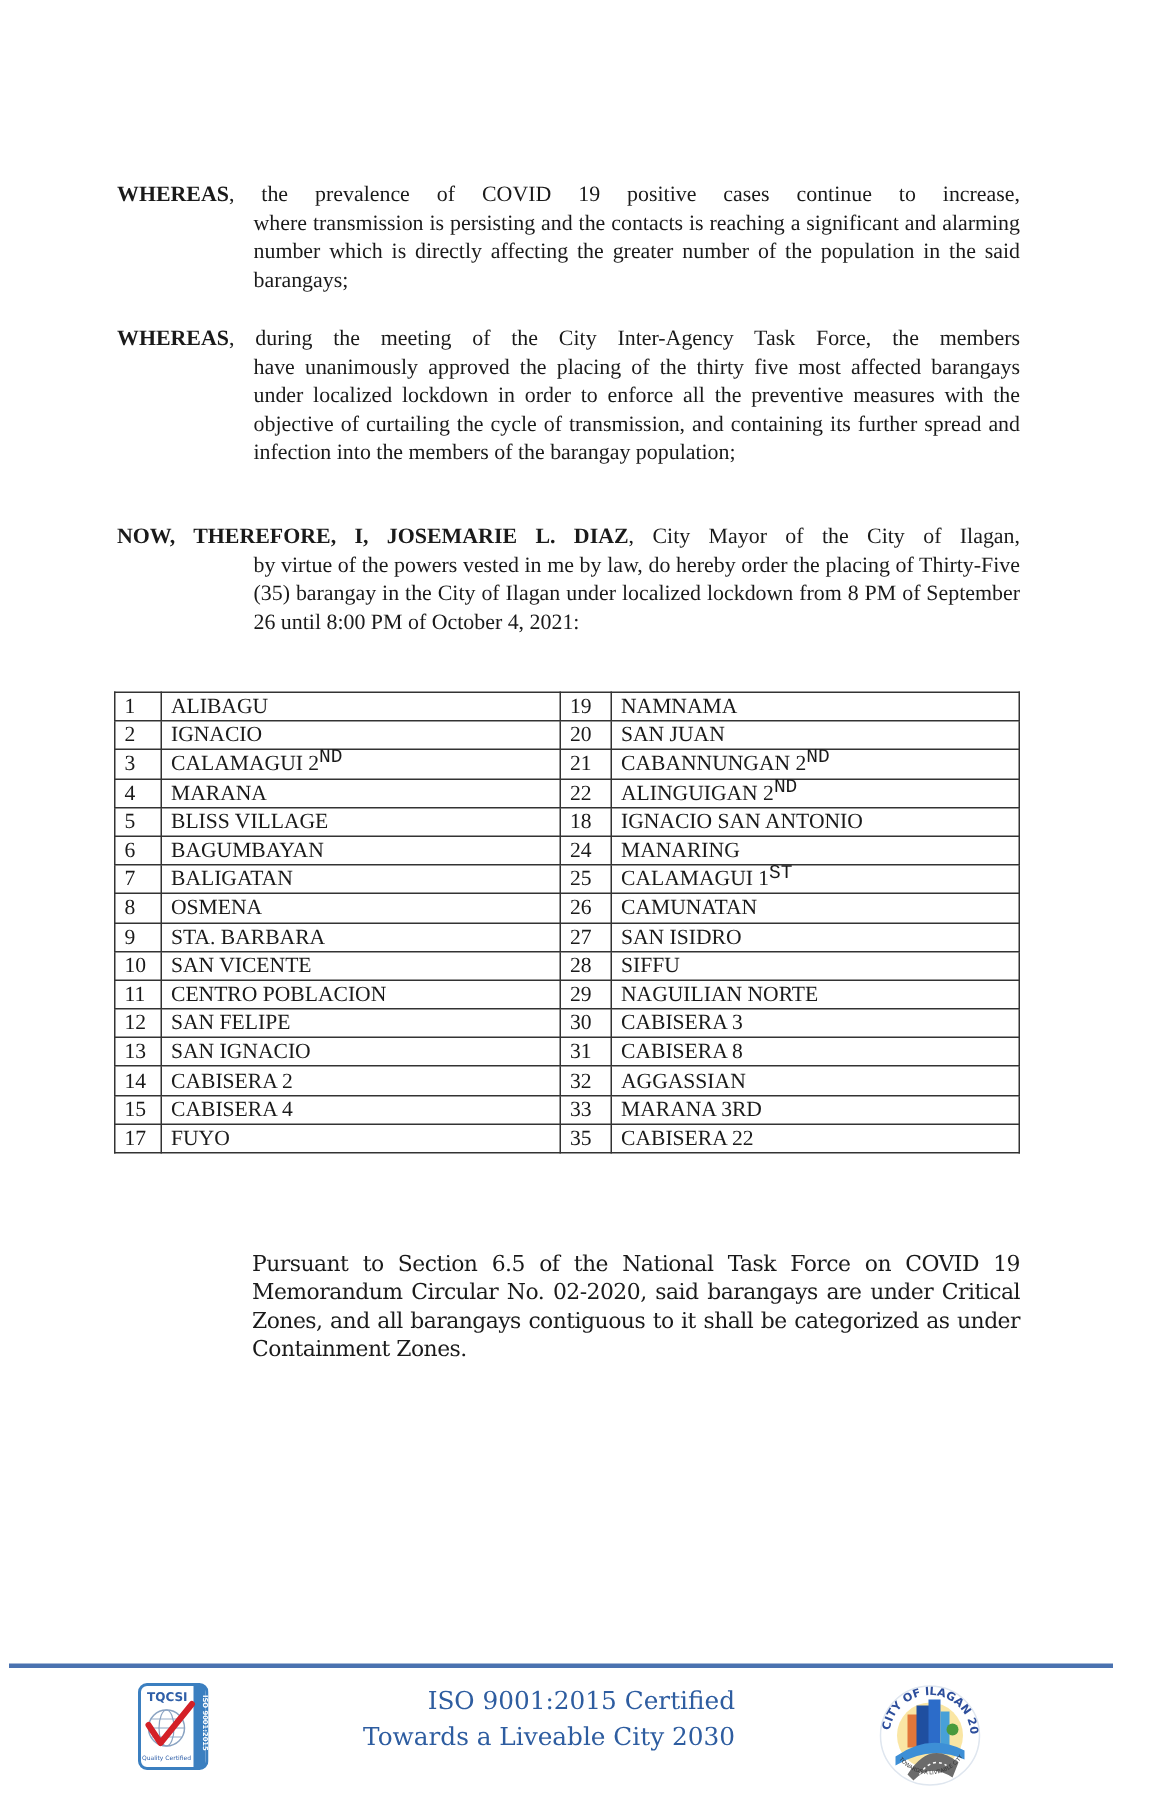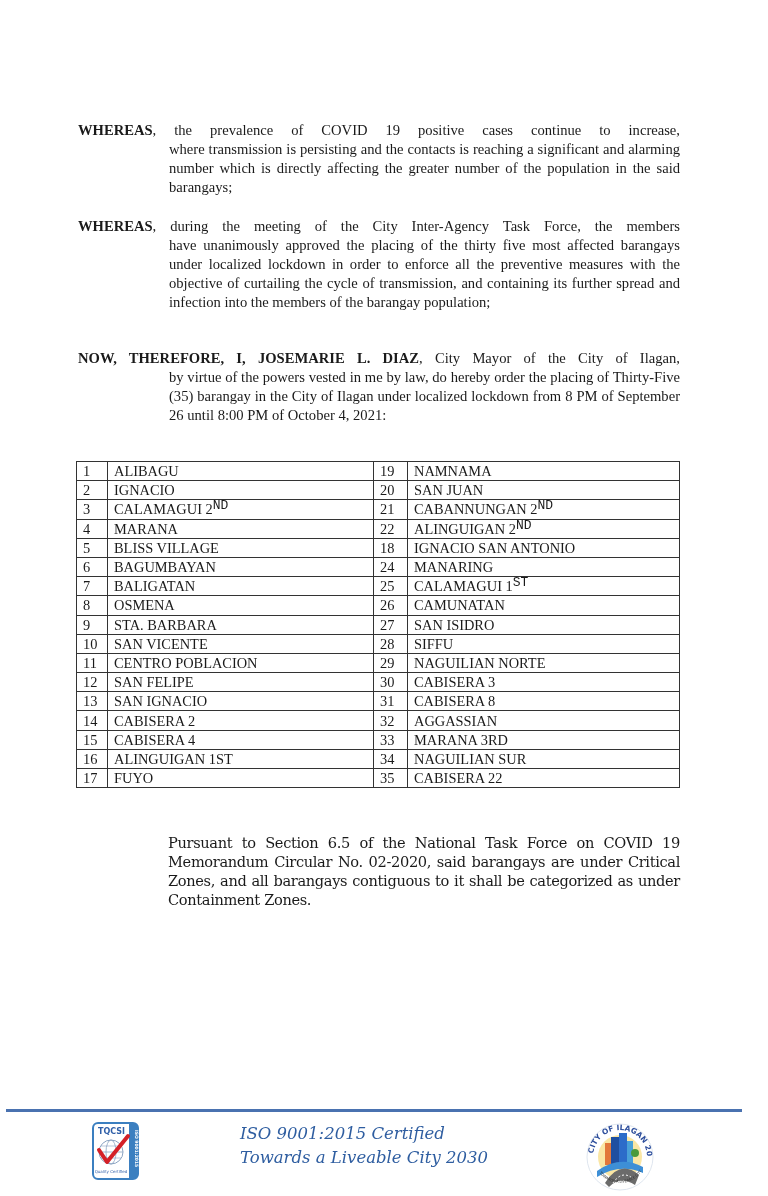--- a/index.html
+++ b/index.html
@@ -21,22 +21,22 @@
     table.brgy td { border: 1.3px solid #333; height: 18.2px; padding: 0 0 0 6px; line-height: 18px; white-space: nowrap; }
     table.brgy td.num { width: 24px; }
     table.brgy td.name1 { width: 259px; }
     table.brgy td.num2 { width: 27px; }
     sup { font-size: 13px; vertical-align: 5px; line-height: 0; font-family: Liberation Mono, monospace; }
     .para2 { position: absolute; left: 168px; width: 512px; font-size: 14.6px; line-height: 18.9px;
              text-align: justify; font-family: "DejaVu Serif", "Liberation Serif", serif; letter-spacing: -0.35px; }
     .q1 { top: 834px; }
     .q2 { top: 928px; }
     .footer-line { position: absolute; left: 6px; top: 1109px; width: 736px; height: 3px; background: #4a72b0; }
-    .footer-text { position: absolute; left: 240px; top: 1122px; width: 250px; text-align: left;
-                   font-family: "DejaVu Serif", "Liberation Serif", serif; font-style: italic; font-size: 16.5px;
+    .footer-text { position: absolute; left: 240px; top: 1122px; width: 250px; text-align: right;
+                   font-family: "DejaVu Serif", "Liberation Serif", serif; font-size: 16.5px;
                    line-height: 24px; color: #2e5da0; }
     .logo-tqcsi { position: absolute; left: 92px; top: 1122px; width: 47px; height: 58px; }
     .logo-city { position: absolute; left: 583px; top: 1117px; width: 74px; height: 76px; }
   </style>
 </head>
 <body>
 
 <div class="page">
 
   <div class="para p1">
@@ -138,26 +138,20 @@
           <td class="num"><span>14</span></td>
           <td class="name1"><span>CABISERA 2</span><sup></sup></td>
           <td class="num2"><span>32</span></td>
           <td class="name2"><span>AGGASSIAN</span><sup></sup></td>
         </tr>
         <tr>
           <td class="num"><span>15</span></td>
           <td class="name1"><span>CABISERA 4</span><sup></sup></td>
           <td class="num2"><span>33</span></td>
           <td class="name2"><span>MARANA 3RD</span><sup></sup></td>
-        </tr>
-        <tr>
-          <td class="num"><span>16</span></td>
-          <td class="name1"><span>ALINGUIGAN 1ST</span><sup></sup></td>
-          <td class="num2"><span>34</span></td>
-          <td class="name2"><span>NAGUILIAN SUR</span><sup></sup></td>
         </tr>
         <tr>
           <td class="num"><span>17</span></td>
           <td class="name1"><span>FUYO</span><sup></sup></td>
           <td class="num2"><span>35</span></td>
           <td class="name2"><span>CABISERA 22</span><sup></sup></td>
         </tr>
       </tbody>
   </table>
 

